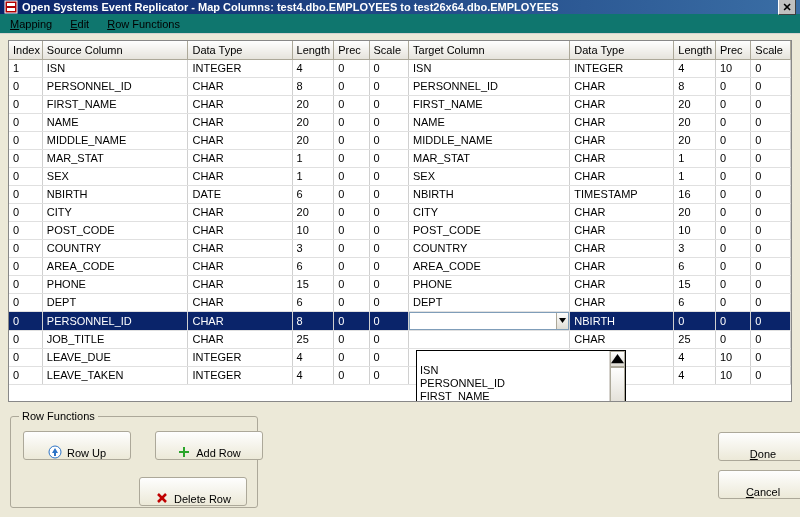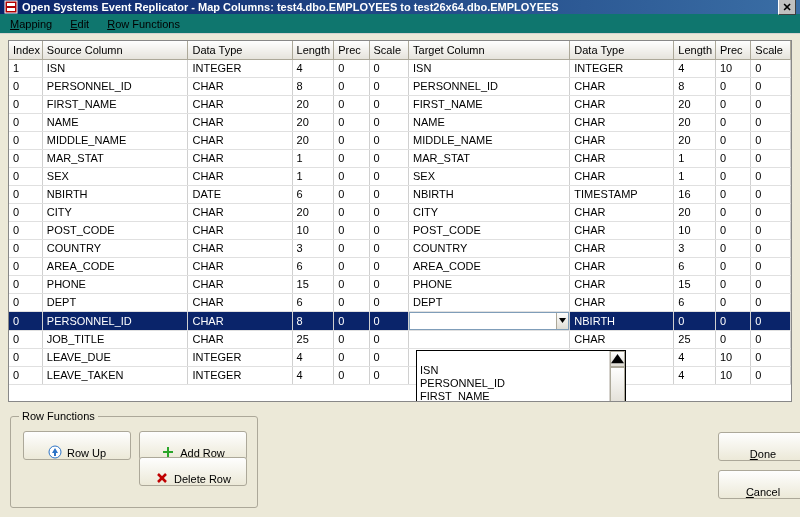--- a/index.html
+++ b/index.html
@@ -195,22 +195,22 @@
     justify-content: center;
     gap: 5px;
     font-size: 11px;
     cursor: pointer;
   }
   .winbtn .btn-icon { width:14px; height:14px; display:flex; align-items:center; justify-content:center;}
   .winbtn.right { width: 90px; margin-left: 20px; }
 
   .btn-rowup   { left: 12px; top: 14px; }
   .btn-rowdown { left: 12px; top: 52px; }
-  .btn-addrow  { left: 128px; top: 14px; }
-  .btn-delrow  { left: 128px; top: 40px; }
+  .btn-addrow  { left: 144px; top: 14px; }
+  .btn-delrow  { left: 128px; top: 60px; }
 
   .btn-done   { left: 698px; top: 432px; position:absolute;}
   .btn-cancel { left: 698px; top: 470px; position:absolute;}
 </style>
 </head>
 <body>
 
 <div class="titlebar">
   <span class="app-icon">
     <svg viewBox="0 0 14 14">

